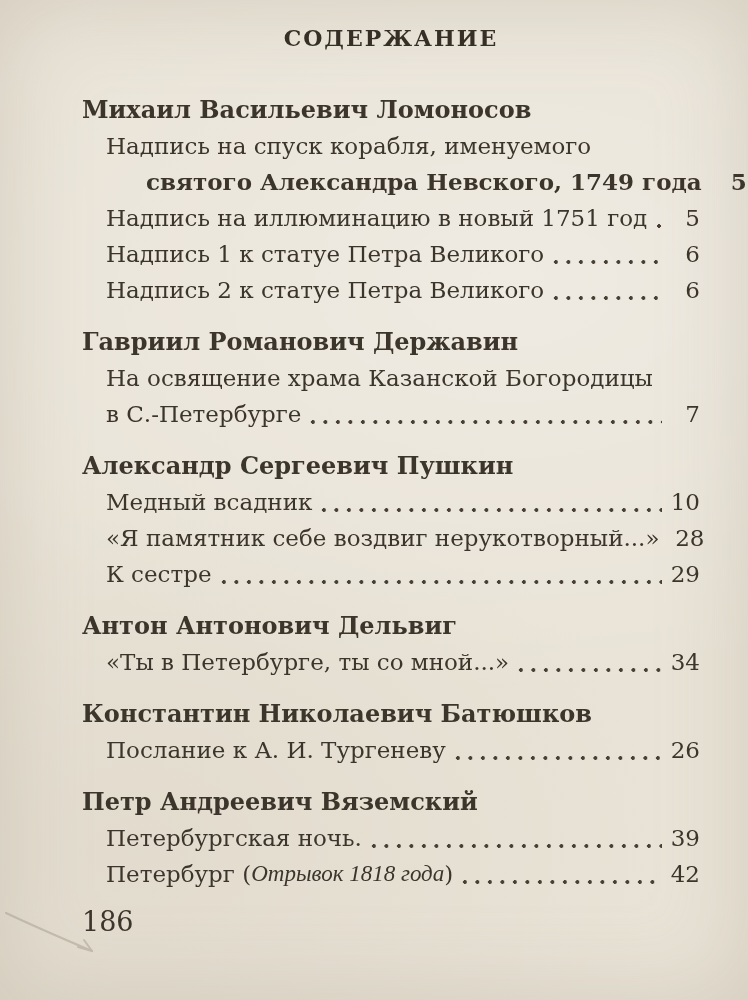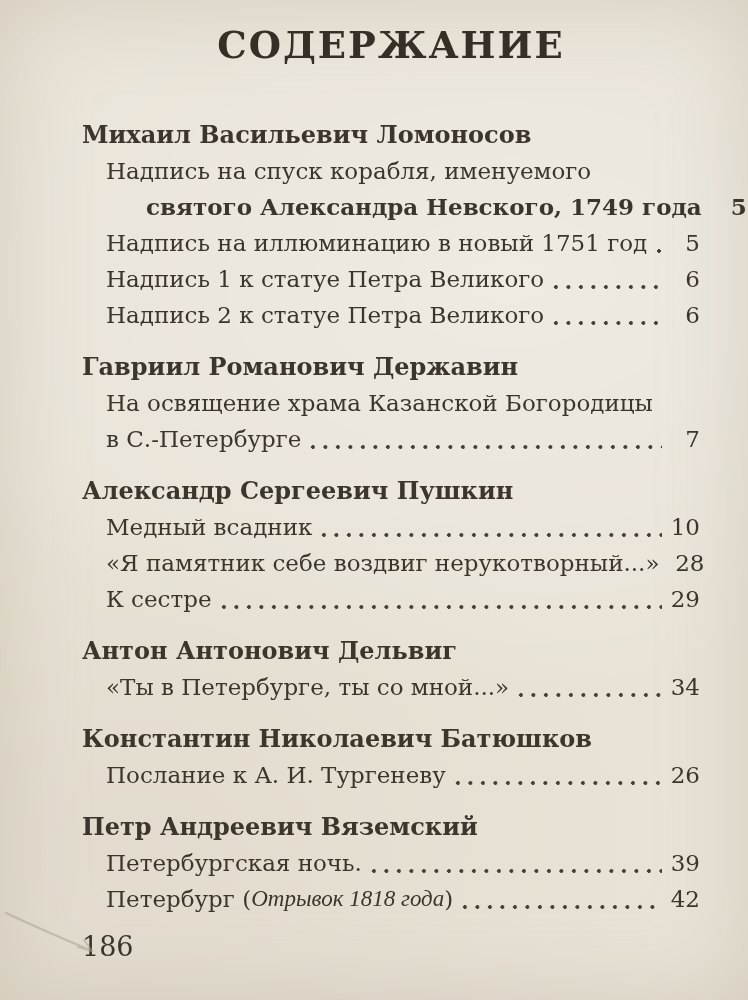--- a/index.html
+++ b/index.html
@@ -13,30 +13,30 @@
     width: 748px; height: 1000px;
     box-sizing: border-box;
     padding: 16px 48px 0 82px;
     background:
       radial-gradient(1100px 700px at 68% 28%, rgba(255,255,255,0.28), rgba(255,255,255,0) 60%),
       radial-gradient(900px 650px at 18% 85%, rgba(188,178,158,0.16), rgba(188,178,158,0) 60%),
       #e9e3d7;
     box-shadow: inset 0 0 90px rgba(158,148,126,0.28);
   }
   .title {
-    margin: 7px;
+    margin: 0;
     line-height: 44px;
-    font-size: 37px;
+    font-size: 22px;
     font-weight: bold;
     letter-spacing: 2px;
     text-align: center;
     color: #352f26;
   }
   .section { margin-top: 16px; }
-  .section.first { margin-top: 50px; }
+  .section.first { margin-top: 32px; }
   .author {
     font-weight: bold;
     font-size: 24px;
     line-height: 36px;
     white-space: nowrap;
   }
   .line {
     display: flex;
     align-items: flex-start;
     font-size: 23px;

